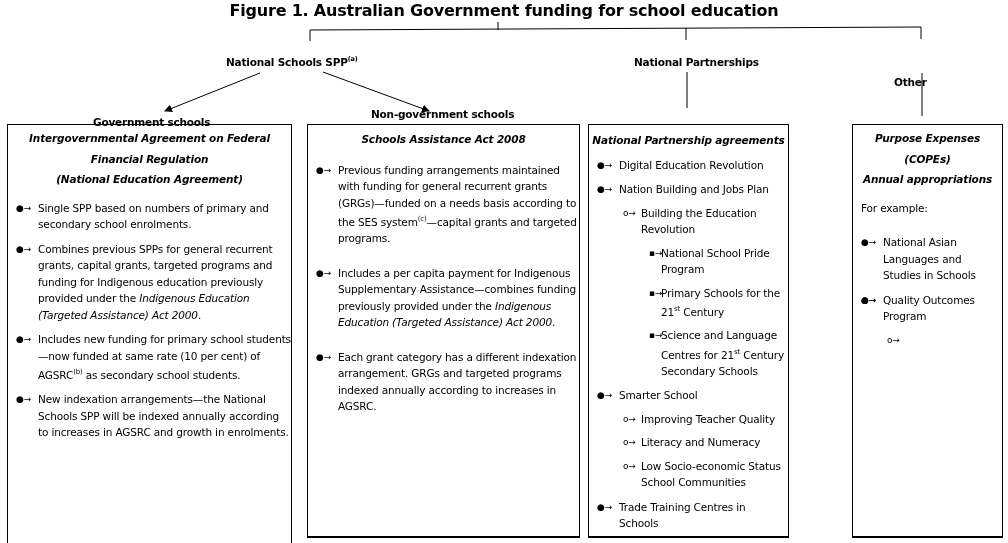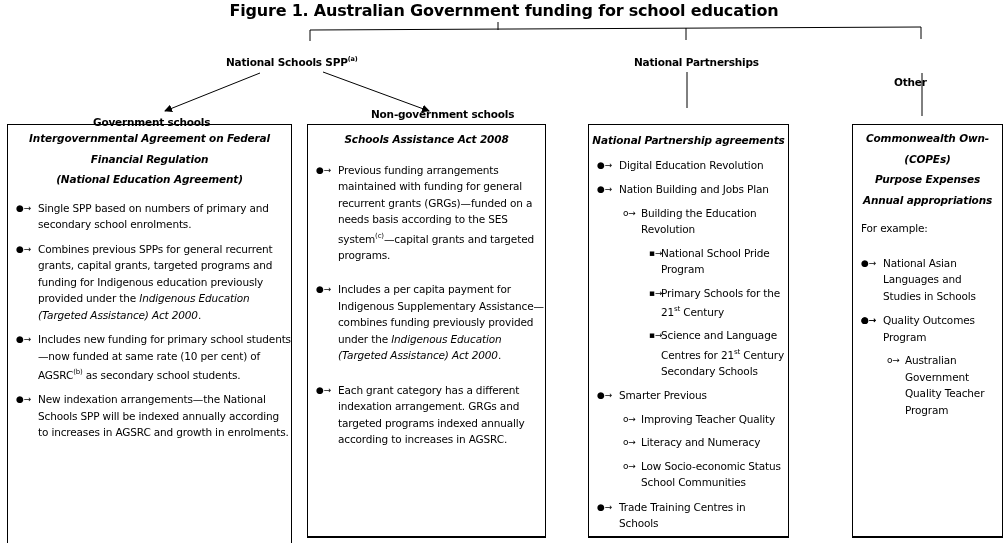--- a/index.html
+++ b/index.html
@@ -58,48 +58,47 @@
     <div>Intergovernmental Agreement on Federal</div>
     <div>Financial Regulation</div>
     <div>(National Education Agreement)</div>
   </div>
   <div class="item" style="margin-top:10px;"><span class="mk">●→</span><span>Single SPP based on numbers of primary and secondary school enrolments.</span></div>
   <div class="item"><span class="mk">●→</span><span>Combines previous SPPs for general recurrent grants, capital grants, targeted programs and funding for Indigenous education previously provided under the </span><i>Indigenous Education (Targeted Assistance) Act 2000</i><span>.</span></div>
   <div class="item"><span class="mk">●→</span><span>Includes new funding for primary school students—now funded at same rate (10 per cent) of AGSRC</span><sup>(b)</sup><span> as secondary school students.</span></div>
   <div class="item"><span class="mk">●→</span><span>New indexation arrangements—the National Schools SPP will be indexed annually according to increases in AGSRC and growth in enrolments.</span></div>
 </div>
 
-<div class="box" style="left:307px;top:124px;width:239px;height:414px;">
+<div class="box" style="left:307px;top:124px;width:273px;height:414px;">
   <div class="box-head" style="margin-top:4px;">Schools Assistance Act 2008</div>
   <div class="item" style="margin-top:12px;"><span class="mk">●→</span><span>Previous funding arrangements maintained with funding for general recurrent grants (GRGs)—funded on a needs basis according to the SES system</span><sup>(c)</sup><span>—capital grants and targeted programs.</span></div>
   <div class="item" style="margin-top:18px;"><span class="mk">●→</span><span>Includes a per capita payment for Indigenous Supplementary Assistance—combines funding previously provided under the </span><i>Indigenous Education (Targeted Assistance) Act 2000</i><span>.</span></div>
   <div class="item" style="margin-top:18px;"><span class="mk">●→</span><span>Each grant category has a different indexation arrangement. GRGs and targeted programs indexed annually according to increases in AGSRC.</span></div>
 </div>
 
 <div class="box" style="left:588px;top:124px;width:201px;height:414px;">
   <div class="box-head" style="margin-top:5px;">National Partnership agreements</div>
   <div class="item" style="margin-top:6px;"><span class="mk">●→</span><span>Digital Education Revolution</span></div>
   <div class="item"><span class="mk">●→</span><span>Nation Building and Jobs Plan</span></div>
   <div class="item l2" style="padding-left:52px;"><span class="mk" style="left:34px;">o→</span><span>Building the Education Revolution</span></div>
   <div class="item l3"><span class="mk">▪→</span><span>National School Pride Program</span></div>
   <div class="item l3"><span class="mk">▪→</span><span>Primary Schools for the 21</span><sup>st</sup><span> Century</span></div>
   <div class="item l3"><span class="mk">▪→</span><span>Science and Language Centres for 21</span><sup>st</sup><span> Century Secondary Schools</span></div>
-  <div class="item"><span class="mk">●→</span><span>Smarter Previous</span></div>
+  <div class="item"><span class="mk">●→</span><span>Smarter School</span></div>
   <div class="item l2" style="padding-left:52px;"><span class="mk" style="left:34px;">o→</span><span>Improving Teacher Quality</span></div>
   <div class="item l2" style="padding-left:52px;"><span class="mk" style="left:34px;">o→</span><span>Literacy and Numeracy</span></div>
   <div class="item l2" style="padding-left:52px;"><span class="mk" style="left:34px;">o→</span><span>Low Socio-economic Status School Communities</span></div>
   <div class="item"><span class="mk">●→</span><span>Trade Training Centres in Schools</span></div>
   <div class="item"><span class="mk">●→</span><span>Youth Attainment and Transitions</span></div>
 </div>
 
 <div class="box" style="left:852px;top:124px;width:151px;height:414px;">
   <div class="box-head" style="margin-top:3px;">
-    <div>Commonwealth Own-</div>
+    <div>Purpose Expenses</div>
     <div>(COPEs)</div>
-    <div>Purpose Expenses</div>
     <div>Annual appropriations</div>
   </div>
   <div class="plain" style="margin-top:10px;">For example:</div>
   <div class="item" style="margin-top:18px;"><span class="mk">●→</span><span>National Asian Languages and Studies in Schools</span></div>
   <div class="item"><span class="mk">●→</span></div>
   <div class="item"><span class="mk">●→</span><span>Quality Outcomes Program</span></div>
-  <div class="item l2" style="padding-left:52px;"><span class="mk" style="left:34px;">o→</span><span>Australian Government Quality Teacher Program</span></div>
+  <div class="item l2" style="padding-left:52px;"><span class="mk" style="left:34px;">o→</span></div>
 </div>
 
 </body></html>

